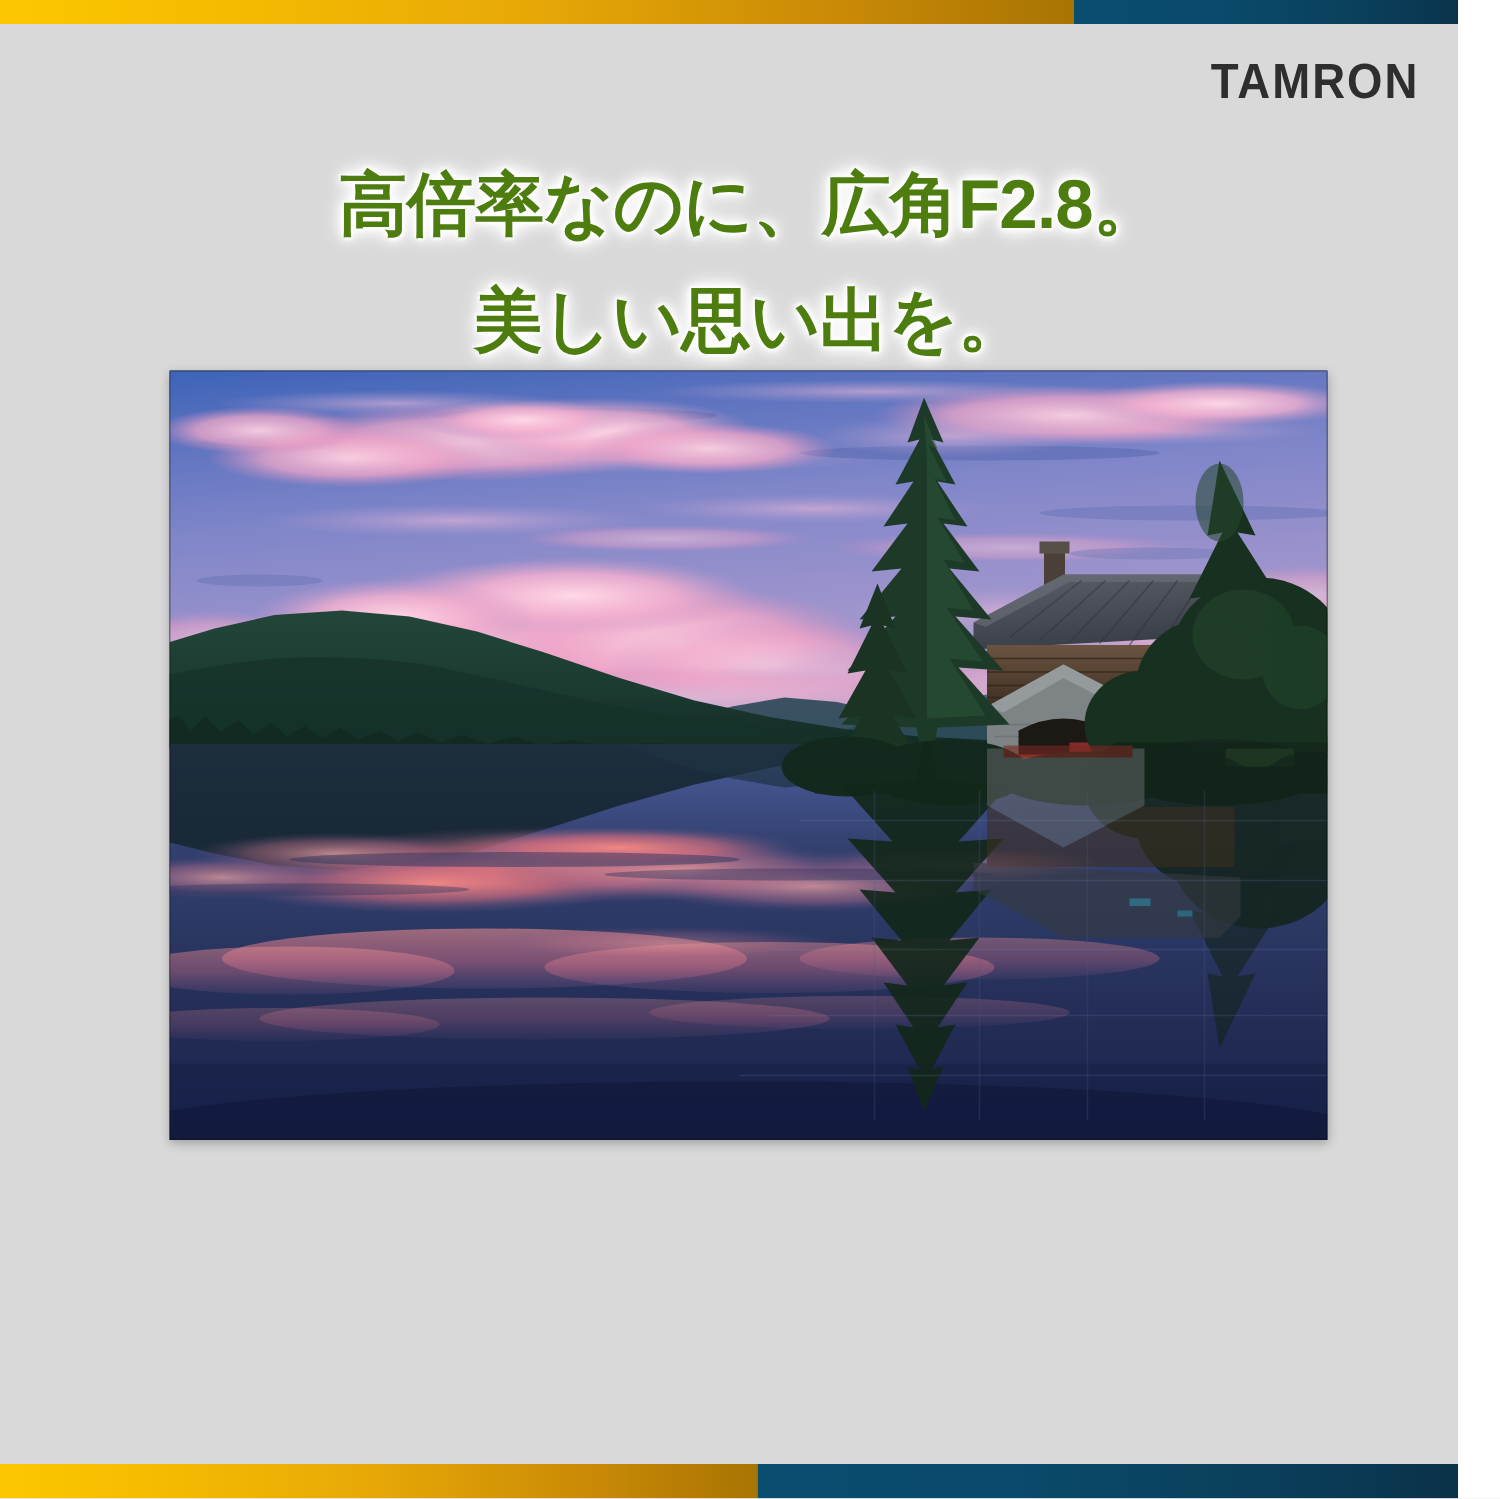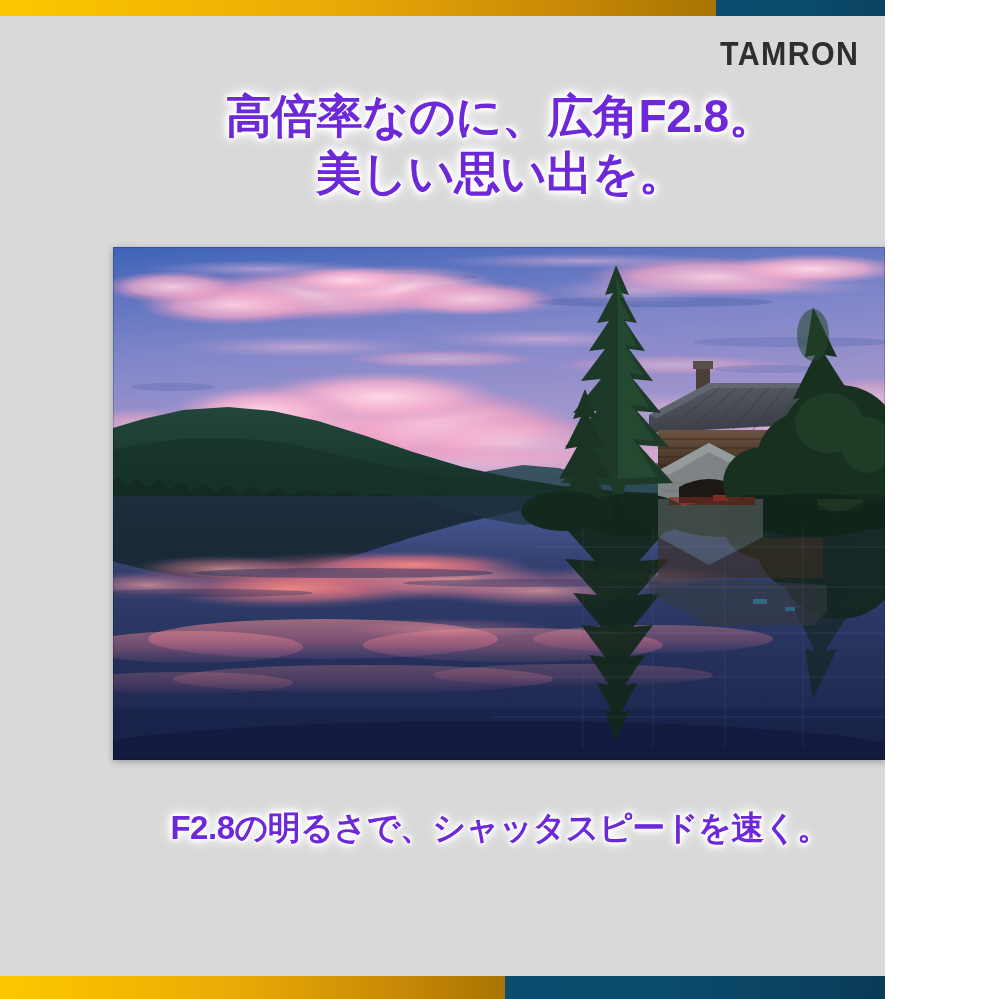--- a/index.html
+++ b/index.html
@@ -3,21 +3,21 @@
 <meta charset="utf-8">
 <title>TAMRON Lens Banner</title>
 <style>
   html, body {
     margin: 0;
     padding: 0;
     background: #ffffff;
   }
   #banner {
     position: relative;
-    width: 885px;
+    width: 972px;
     height: 999px;
     background: #d9d9d9;
     overflow: hidden;
     font-family: "Liberation Sans", "DejaVu Sans", sans-serif;
   }
 
   
   .brand-bar {
     position: absolute;
     left: 0;
@@ -56,31 +56,32 @@
     letter-spacing: 1.5px;
     color: #2e2e2e;
     transform: scaleX(0.92);
     transform-origin: right center;
     line-height: 1;
     white-space: nowrap;
   }
 
   
   .brown-glow {
-    color: #6d28d9;
+    color: #4d7c0f;
     font-weight: 700;
     text-align: center;
     white-space: nowrap;
     letter-spacing: -0.5px;
     text-shadow:
        0 0 5px #ffffff,  0 0 5px #ffffff,
        0 0 9px #ffffff,  0 0 9px #ffffff,
        0 0 14px #ffffff, 0 0 16px #ffffff,
        1px 1px 0 rgba(255,255,255,.85),
       -1px -1px 0 rgba(255,255,255,.85);
+    margin-top: 20px;
   }
 
   #headline {
     position: absolute;
     top: 88px;
     left: 0;
     width: 1000px;
   }
   #headline .line {
     font-size: 46px;
@@ -437,21 +438,20 @@
           <rect x="640" y="352" width="14" height="5" fill="#2f8fa8" opacity="0.55"></rect>
           <rect x="672" y="360" width="10" height="4" fill="#2aa0b8" opacity="0.45"></rect>
         </g>
 
         <rect x="0" y="0" width="772" height="513" fill="none" stroke="rgba(0,0,0,0.18)" stroke-width="2"></rect>
       </g>
     </svg>
   </div>
 
   <div id="caption">
-    <div class="line brown-glow">F2.8の明るさで、シャッタスピードを速く。</div>
   </div>
 
   <div class="brand-bar bottom">
     <div class="bar-gold"></div>
     <div class="bar-blue"></div>
   </div>
 
 </div>
 
 </body></html>

